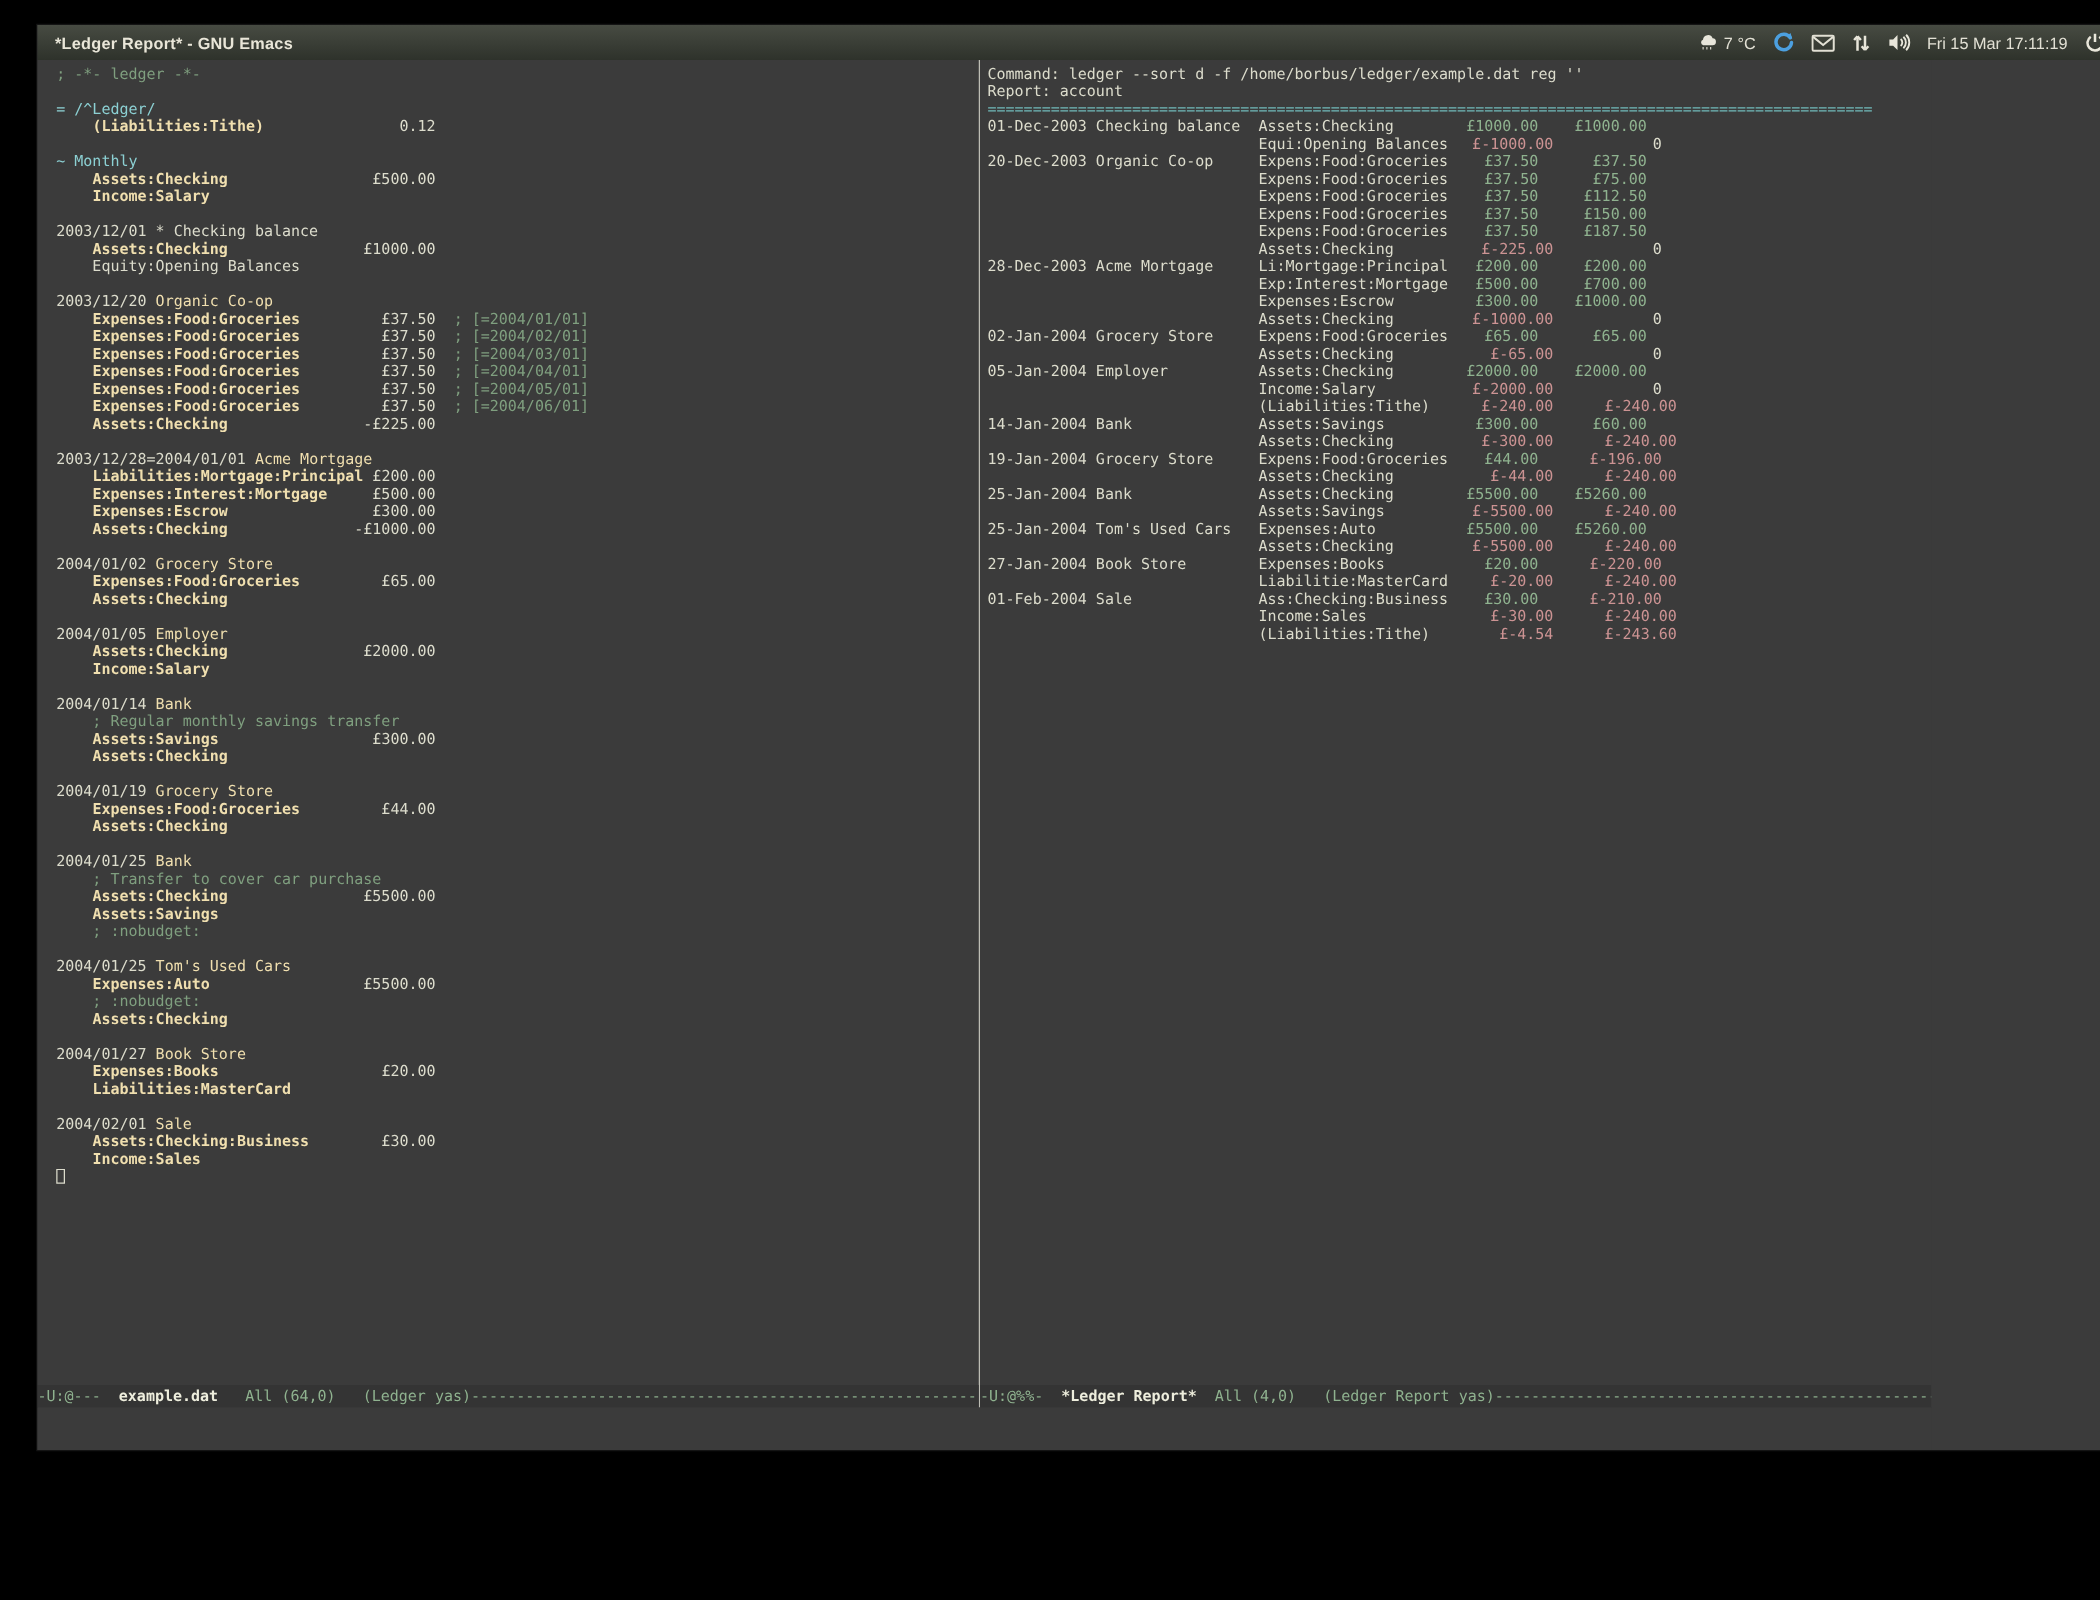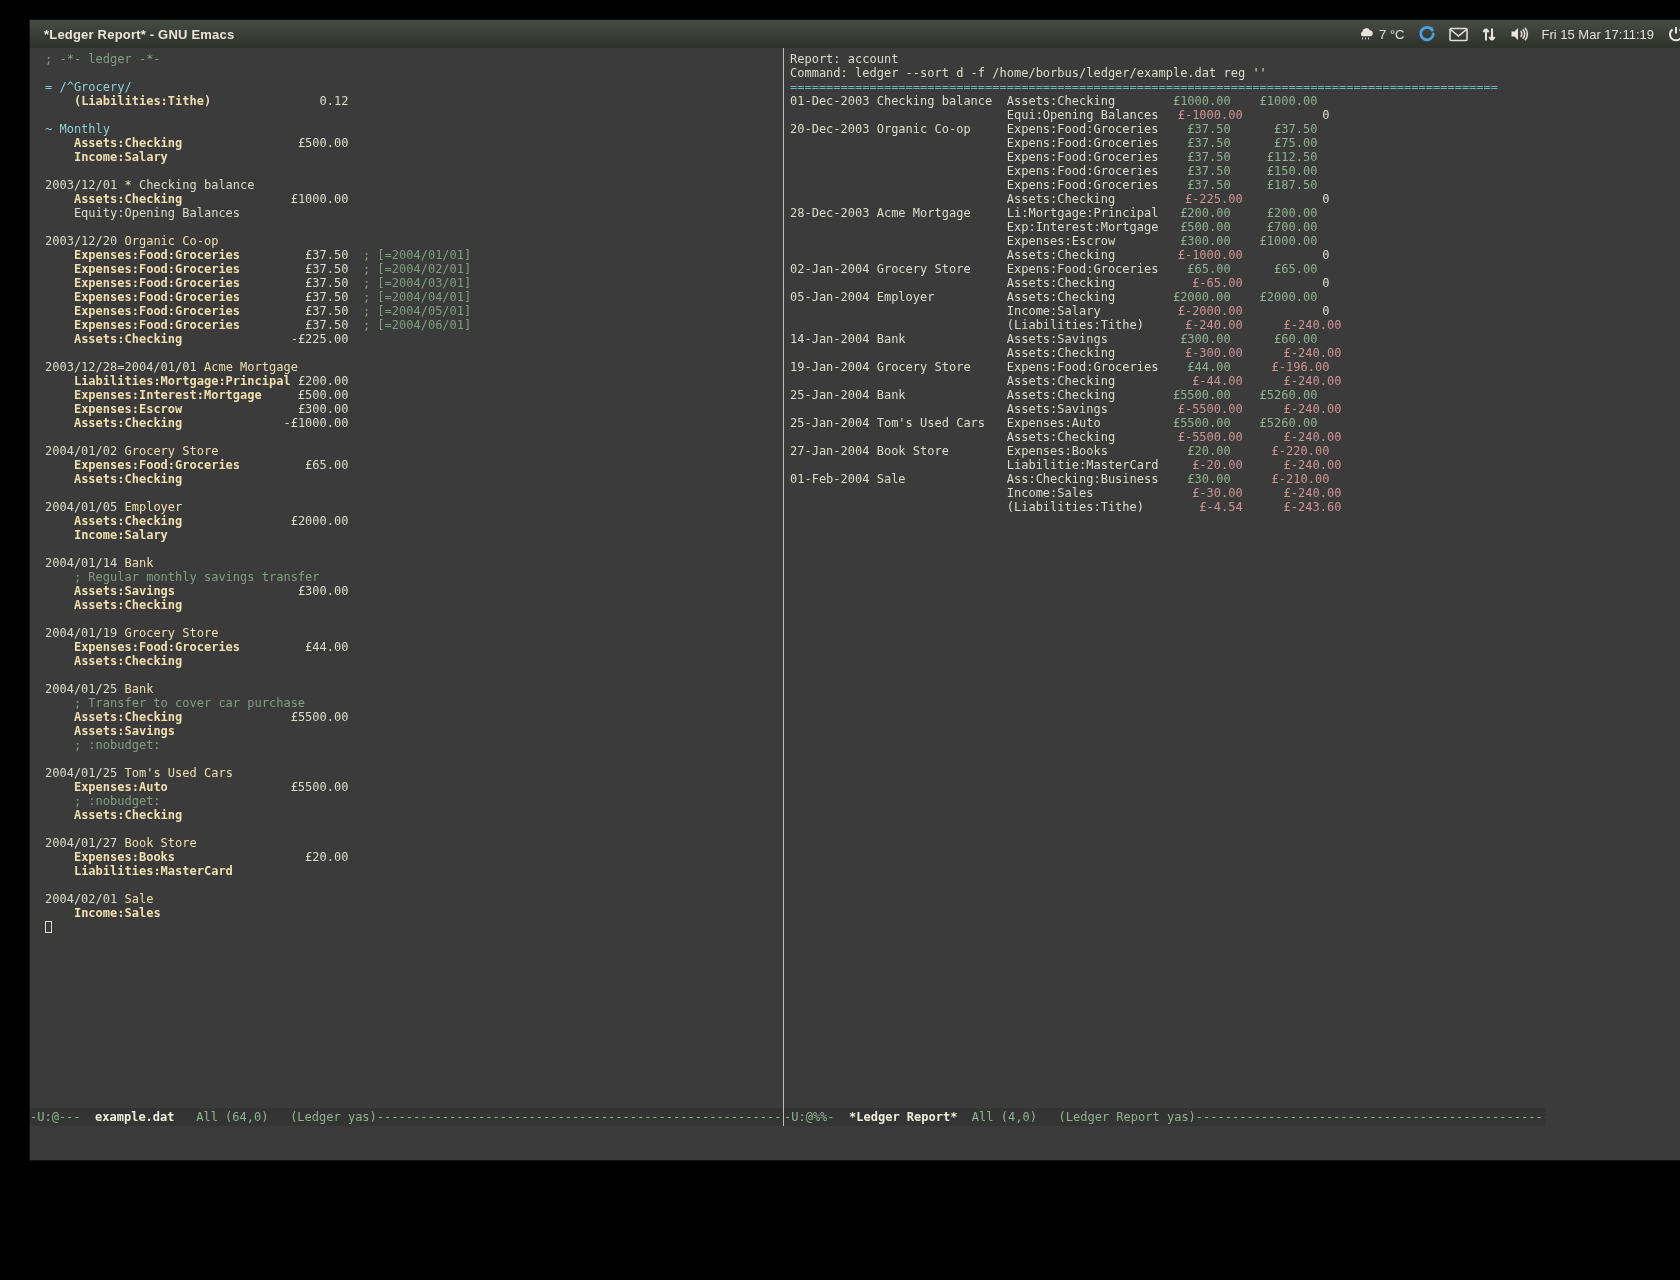--- a/index.html
+++ b/index.html
@@ -97,21 +97,21 @@
           <line x1="9" y1="2" x2="9" y2="8.5" stroke="#e8e6da" stroke-width="2"></line>
         </svg>
       </div>
     </div>
 
     <div class="body">
       <div class="pane pane-left">
         <div class="buf" id="leftbuf">
             <div class="bl"><span class="cmt">; -*- ledger -*-</span></div>
             <div class="bl"></div>
-            <div class="bl"><span class="kw">= /^Grocery/</span></div>
+            <div class="bl"><span class="kw">= /^Ledger/</span></div>
             <div class="bl"><span class="fg">    </span><span class="acct">(Liabilities:Tithe)</span><span class="fg">               0.12</span></div>
             <div class="bl"></div>
             <div class="bl"><span class="kw">~ Monthly</span></div>
             <div class="bl"><span class="fg">    </span><span class="acct">Assets:Checking</span><span class="fg">                £500.00</span></div>
             <div class="bl"><span class="fg">    </span><span class="acct">Income:Salary</span></div>
             <div class="bl"></div>
             <div class="bl"><span class="fg">2003/12/01 * Checking balance</span></div>
             <div class="bl"><span class="fg">    </span><span class="acct">Assets:Checking</span><span class="fg">               £1000.00</span></div>
             <div class="bl"><span class="fg">    Equity:Opening Balances</span></div>
             <div class="bl"></div>
@@ -156,29 +156,30 @@
             <div class="bl"><span class="fg">2004/01/25 </span><span class="payee">Tom's Used Cars</span></div>
             <div class="bl"><span class="fg">    </span><span class="acct">Expenses:Auto</span><span class="fg">                 £5500.00</span></div>
             <div class="bl"><span class="cmt">    ; :nobudget:</span></div>
             <div class="bl"><span class="fg">    </span><span class="acct">Assets:Checking</span></div>
             <div class="bl"></div>
             <div class="bl"><span class="fg">2004/01/27 </span><span class="payee">Book Store</span></div>
             <div class="bl"><span class="fg">    </span><span class="acct">Expenses:Books</span><span class="fg">                  £20.00</span></div>
             <div class="bl"><span class="fg">    </span><span class="acct">Liabilities:MasterCard</span></div>
             <div class="bl"></div>
             <div class="bl"><span class="fg">2004/02/01 </span><span class="payee">Sale</span></div>
+            <div class="bl"><span class="fg">    </span><span class="acct">Assets:Checking:Business</span><span class="fg">        £30.00</span></div>
             <div class="bl"><span class="fg">    </span><span class="acct">Income:Sales</span></div>
             <div class="bl"><span class="cursor"></span></div>
           </div>
       </div>
       <div class="vdivider"></div>
       <div class="pane pane-right">
         <div class="buf" id="rightbuf">
+            <div class="bl"><span class="fg">Command: ledger --sort d -f /home/borbus/ledger/example.dat reg ''</span></div>
             <div class="bl"><span class="fg">Report: account</span></div>
-            <div class="bl"><span class="fg">Command: ledger --sort d -f /home/borbus/ledger/example.dat reg ''</span></div>
             <div class="bl"><span class="sep">==================================================================================================</span></div>
             <div class="bl"><span class="fg">01-Dec-2003 Checking balance  </span><span class="fg">Assets:Checking      </span><span class="pos">  £1000.00</span><span class="pos">    £1000.00</span></div>
             <div class="bl"><span class="fg">                              </span><span class="fg">Equi:Opening Balances</span><span class="neg"> £-1000.00</span><span class="zero">           0</span></div>
             <div class="bl"><span class="fg">20-Dec-2003 Organic Co-op     </span><span class="fg">Expens:Food:Groceries</span><span class="pos">    £37.50</span><span class="pos">      £37.50</span></div>
             <div class="bl"><span class="fg">                              </span><span class="fg">Expens:Food:Groceries</span><span class="pos">    £37.50</span><span class="pos">      £75.00</span></div>
             <div class="bl"><span class="fg">                              </span><span class="fg">Expens:Food:Groceries</span><span class="pos">    £37.50</span><span class="pos">     £112.50</span></div>
             <div class="bl"><span class="fg">                              </span><span class="fg">Expens:Food:Groceries</span><span class="pos">    £37.50</span><span class="pos">     £150.00</span></div>
             <div class="bl"><span class="fg">                              </span><span class="fg">Expens:Food:Groceries</span><span class="pos">    £37.50</span><span class="pos">     £187.50</span></div>
             <div class="bl"><span class="fg">                              </span><span class="fg">Assets:Checking      </span><span class="neg">  £-225.00</span><span class="zero">           0</span></div>
             <div class="bl"><span class="fg">28-Dec-2003 Acme Mortgage     </span><span class="fg">Li:Mortgage:Principal</span><span class="pos">   £200.00</span><span class="pos">     £200.00</span></div>

